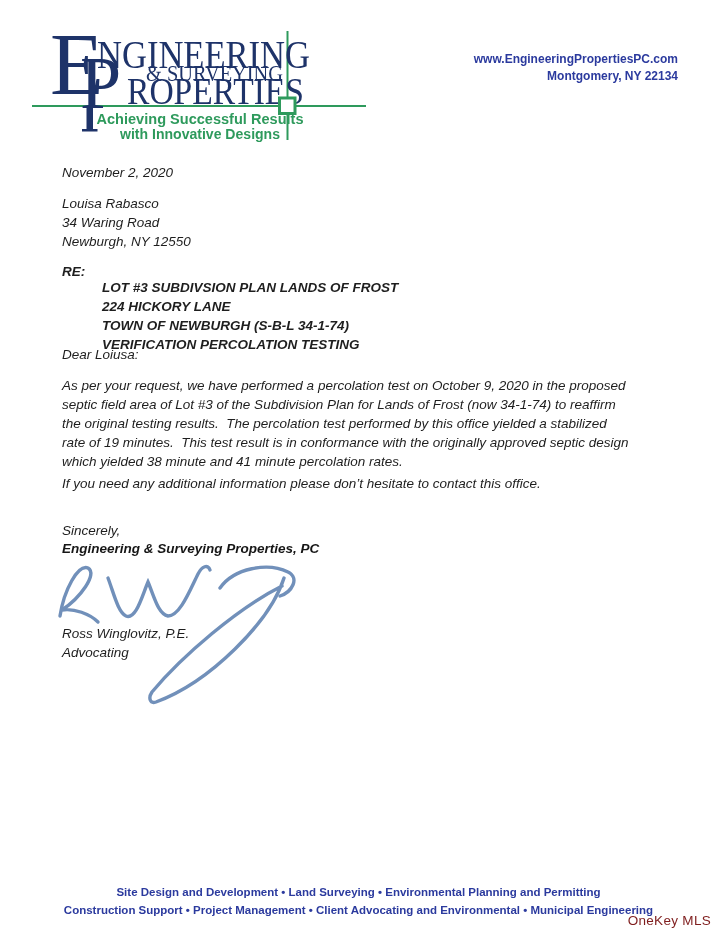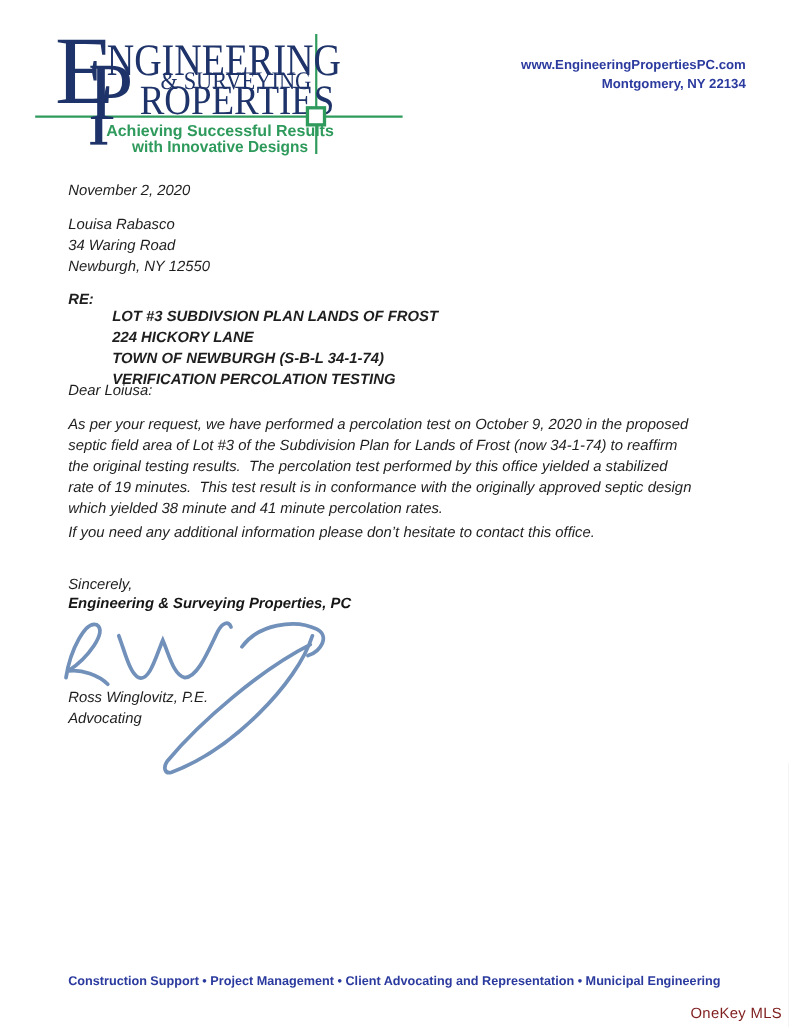--- a/index.html
+++ b/index.html
@@ -102,18 +102,19 @@
     <path d="M8,66 C12,40 26,14 36,18 C46,24 28,48 10,60 C22,58 38,64 46,72"></path>
     <path d="M56,28 C62,44 66,62 74,66 C84,70 90,46 96,32 C102,46 106,64 116,66 C128,66 138,40 146,24 C150,16 156,14 158,20"></path>
     <path d="M168,38 C182,18 216,12 236,22 C248,28 240,42 228,46"></path>
     <path d="M232,28 C218,72 158,132 104,152 C98,154 96,148 100,142 C130,106 186,58 230,36"></path>
   </svg>
 
   <div class="abs signer-name body-text">Ross Winglovitz, P.E.</div>
   <div class="abs signer-title body-text">Advocating</div>
 
   <div class="footer">
-    <div>Construction Support • Project Management • Client Advocating and Representation • Municipal Engineering</div>
+    <div>Site Design and Development • Land Surveying • Environmental Planning and Permitting</div>
+    <div>Construction Support • Project Management • Client Advocating and Environmental • Municipal Engineering</div>
   </div>
 
   <div class="watermark">OneKey MLS</div>
 
 </div>
 
 </body></html>

